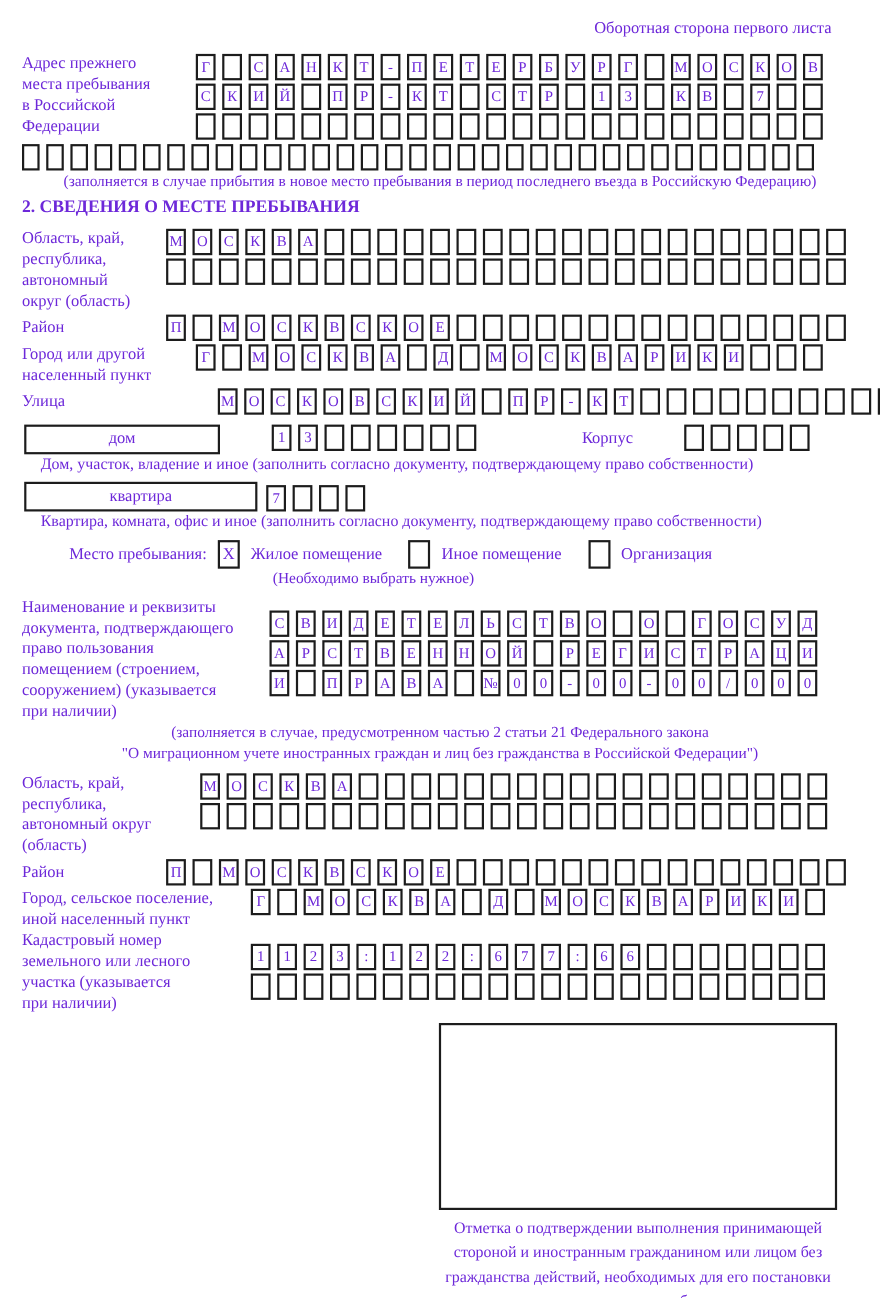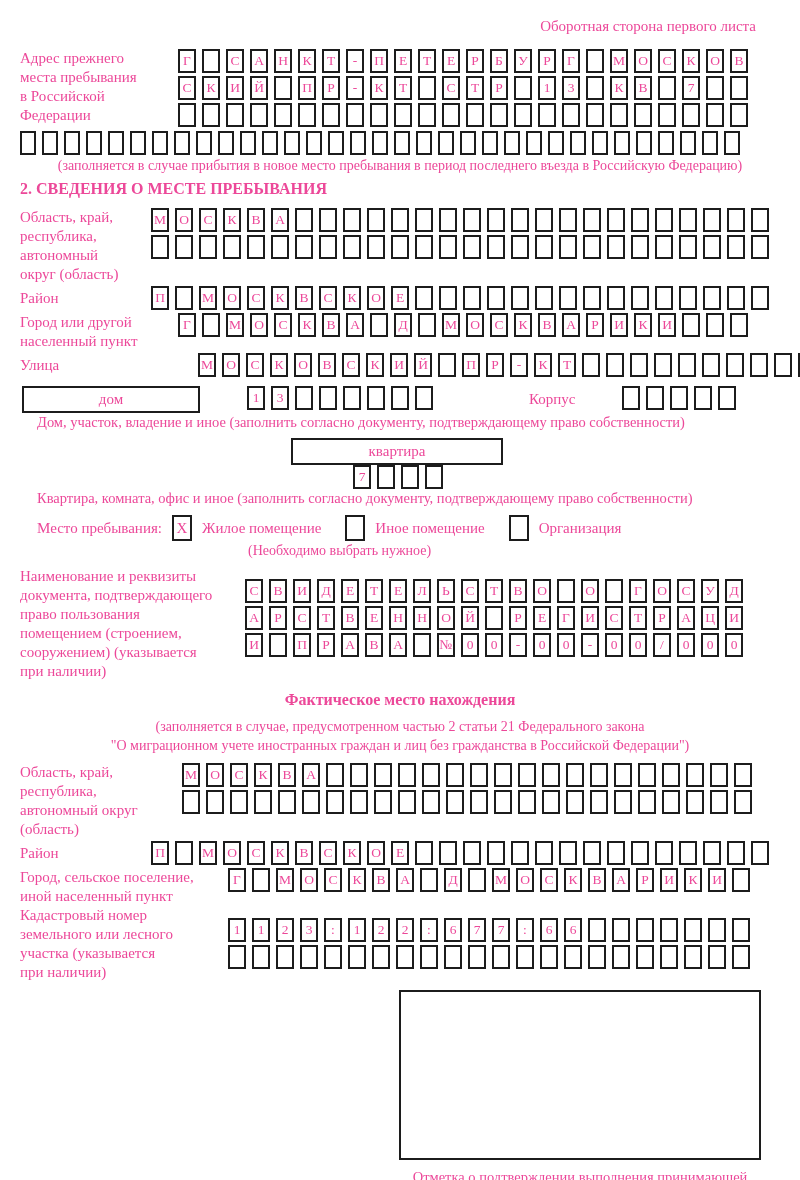--- a/index.html
+++ b/index.html
@@ -2,21 +2,21 @@
 <html><head>
 <meta charset="utf-8">
 <style>
   html,body{margin:0;padding:0;background:#ffffff;}
   .page{
     position:relative;
     width:800px;height:1180px;
     box-sizing:border-box;
     padding:18px 20px 0 20px;
     background:#fff;
-    color:#ec4899;
+    color:#6d28d9;
     font-family:"Liberation Serif","DejaVu Serif",serif;
     overflow:hidden;
   }
   .hdr-note{text-align:right;font-size:15px;margin-right:24px;margin-bottom:14px;}
   .flexrow{display:flex;align-items:flex-start;}
   .lbl{font-size:15px;line-height:19px;white-space:pre-line;flex-shrink:0;}
   .lbl-inline{font-size:15px;line-height:24px;flex-shrink:0;}
   .w131{width:131px;} .w158{width:158px;} .w162{width:162px;}
   .w208{width:208px;} .w225{width:225px;}
   .crow{display:flex;margin-bottom:3px;}
@@ -47,21 +47,21 @@
     box-sizing:border-box;border:2px solid #1c1c1c;
     width:362px;height:170px;margin:8px 0 6px 379px;background:#fff;
   }
   .stamp-cap{
     width:440px;margin-left:340px;text-align:center;
     font-size:14.5px;line-height:22px;white-space:pre-line;
   }
   .boxcol{display:flex;flex-direction:column;}
   .mt12{margin-top:12px;}
   .domline{display:flex;align-items:flex-start;margin:6px 0 1px 2px;gap:41px;}
-  .kvline{display:flex;align-items:center;margin:2px 0 1px 2px;flex-direction:column;}
+  .kvline{display:flex;align-items:flex-end;margin:2px 0 1px 2px;}
   .gap8{width:8px;flex-shrink:0;} .gap10{width:10px;flex-shrink:0;}
 </style>
 </head>
 <body>
 
 <div class="page">
 
   <div class="hdr-note">Оборотная сторона первого листа</div>
 
   <div class="flexrow">
@@ -386,21 +386,21 @@
     <div class="crow" style="margin-bottom:0;">
         <span class="cb">7</span>
         <span class="cb"></span>
         <span class="cb"></span>
         <span class="cb"></span>
       </div>
   </div>
   <div class="cap-left">Квартира, комната, офис и иное (заполнить согласно документу, подтверждающему право собственности)</div>
 
   <div class="mesto">
-    <span style="margin-right:10px;">Место пребывания:</span>
+    <span style="margin-right:10px;margin-left:26px;">Место пребывания:</span>
     <span class="ckb">X</span>
     <span class="opt-label">Жилое помещение</span>
     <span class="ckb"></span>
     <span class="opt-label">Иное помещение</span>
     <span class="ckb"></span>
     <span class="opt-label">Организация</span>
   </div>
   <div class="mesto-note">(Необходимо выбрать нужное)</div>
 
   <div class="flexrow">
@@ -476,21 +476,20 @@
           <span class="cb">0</span>
           <span class="cb">0</span>
           <span class="cb">/</span>
           <span class="cb">0</span>
           <span class="cb">0</span>
           <span class="cb">0</span>
         </div>
     </div>
   </div>
 
-  <div class="fact-title">Фактическое место нахождения</div>
   <div class="fact-note">(заполняется в случае, предусмотренном частью 2 статьи 21 Федерального закона
 "О миграционном учете иностранных граждан и лиц без гражданства в Российской Федерации")</div>
 
   <div class="flexrow">
     <div class="lbl w162">Область, край,
 республика,
 автономный округ
 (область)</div>
     <div class="boxcol">
       <div class="crow">

